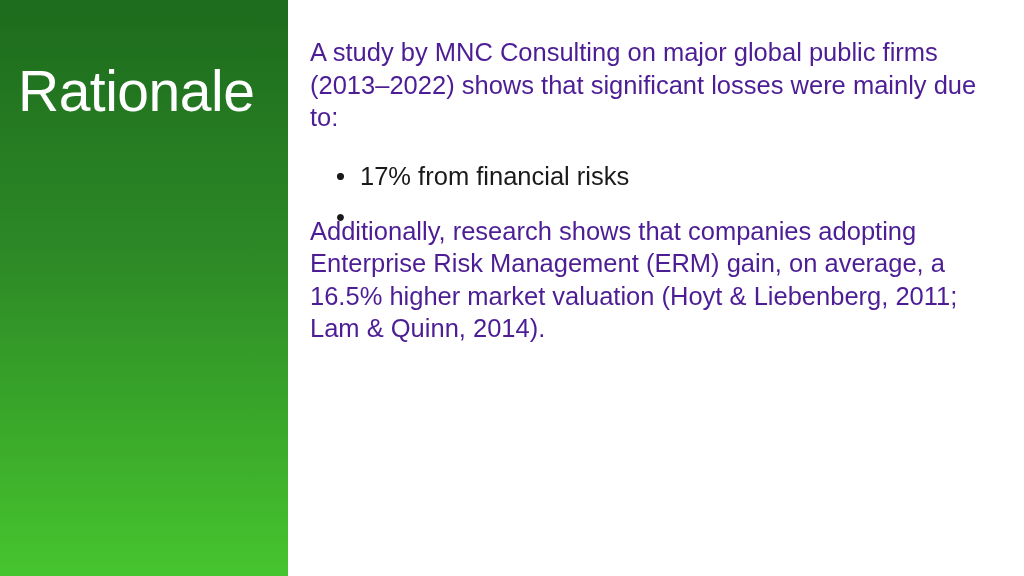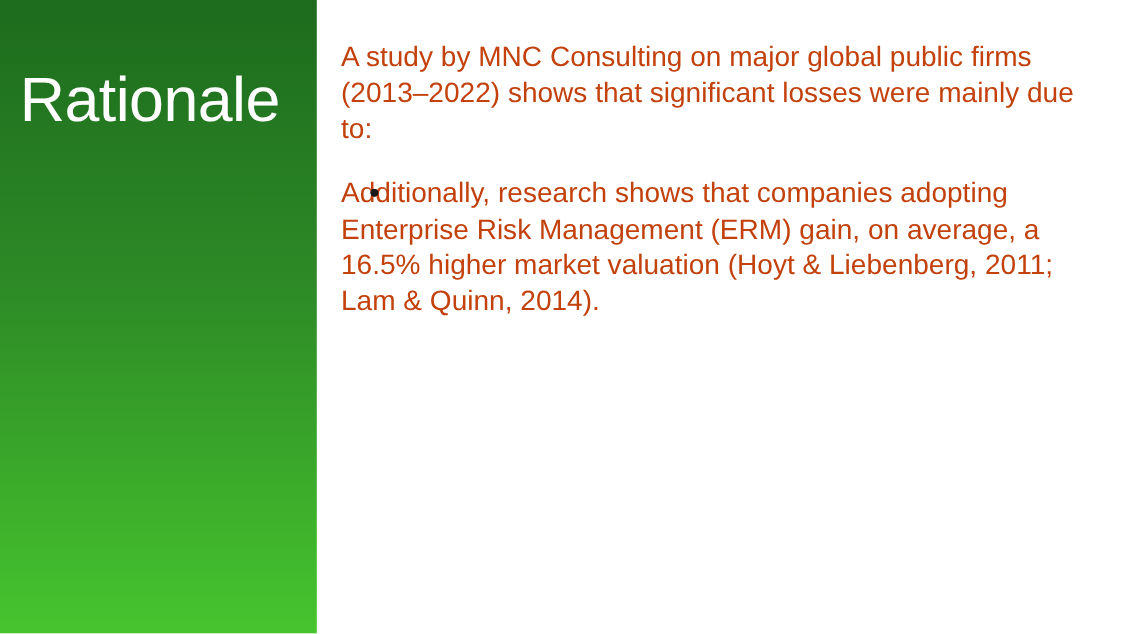--- a/index.html
+++ b/index.html
@@ -38,21 +38,21 @@
     letter-spacing: -0.5px;
     line-height: 1.05;
   }
   .content {
     position: absolute;
     left: 310px;
     top: 36px;
     width: 690px;
   }
   .para {
-    color: #c2410c;
+    color: #4c1d95;
     font-size: 25.5px;
     line-height: 1.28;
     margin: 0;
   }
   .para-intro {
     width: 678px;
   }
   .bullet-list {
     margin: 26px 0 0 0;
     padding: 0;
@@ -91,20 +91,21 @@
   <div class="content">
 
     <p class="para para-intro">A study by MNC Consulting on major global public firms (2013–2022) shows that significant losses were mainly due to:</p>
 
     <ul class="bullet-list">
       <li class="bullet-item">
         <span class="dot">•</span>
       </li>
       <li class="bullet-item">
         <span class="dot">•</span>
+        <span>17% from financial risks</span>
       </li>
       <li class="bullet-item">
         <span class="dot">•</span>
       </li>
     </ul>
 
     <p class="para para-additional">Additionally, research shows that companies adopting Enterprise Risk Management (ERM) gain, on average, a 16.5% higher market valuation (Hoyt &amp; Liebenberg, 2011; Lam &amp; Quinn, 2014).</p>
 
   </div>
 </div>

